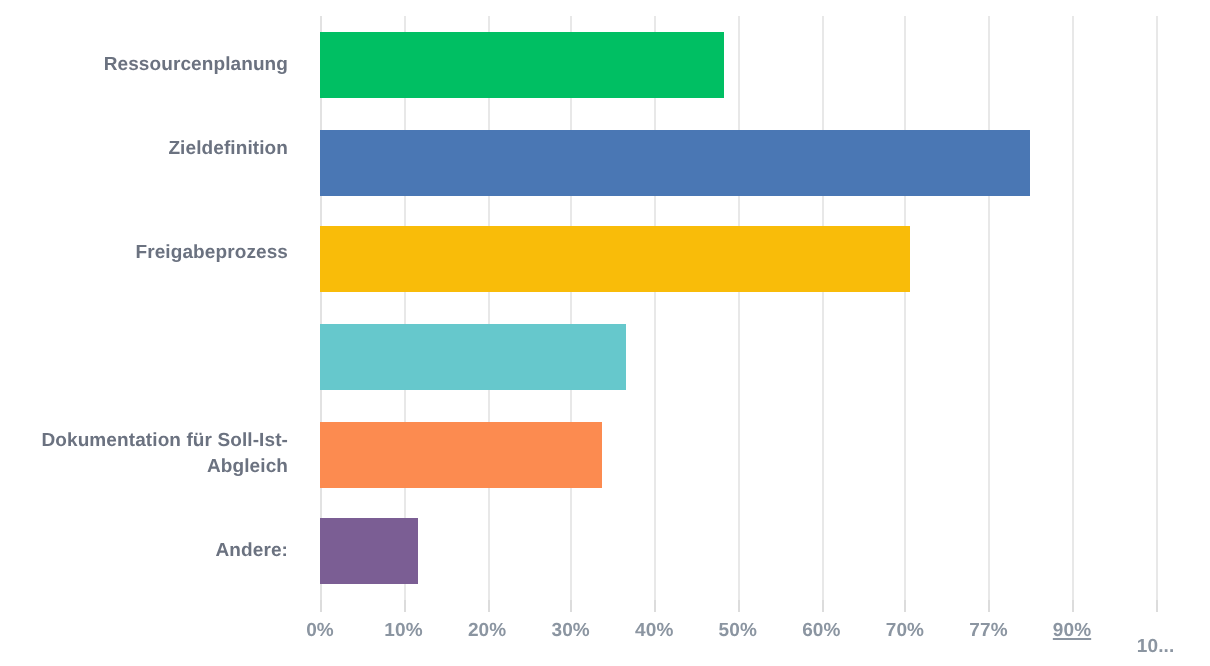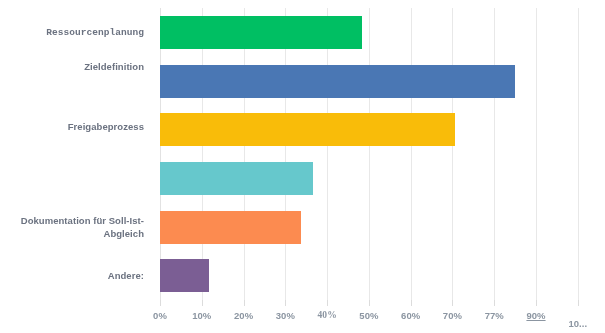--- a/index.html
+++ b/index.html
@@ -121,22 +121,22 @@
     white-space: nowrap;
     letter-spacing: 0.05px;
   }
 </style>
 </head>
 <body>
 
 <div id="chart-root">
 
   <div class="cat-labels">
-    <div class="cat-label" style="top: 7.83333px; font-family: Liberation Mono, monospace;">Ressourcenplanung</div>
-    <div class="cat-label" style="top: 42px;">Zieldefinition</div>
+    <div class="cat-label" style="top: 7.83333px;">Ressourcenplanung</div>
+    <div class="cat-label" style="top: 50px;">Zieldefinition</div>
     <div class="cat-label" style="top: 102px;">Freigabeprozess</div>
     <div class="cat-label" style="top: 202.5px;">Dokumentation für Soll-Ist-Abgleich</div>
     <div class="cat-label" style="top: 251.167px; text-align: center;">Andere:</div>
   </div>
 
   <div class="plot-area">
     <div class="gridlines">
         <div class="gridline zero" style="left: 0px;"></div>
         <div class="gridline" style="left: 41.7795px;"></div>
         <div class="gridline" style="left: 83.559px;"></div>
@@ -174,21 +174,21 @@
   <div class="x-axis">
       <div class="tick-mark" style="left: 0px;"></div>
       <div class="tick-label" style="left: 0px;">0%</div>
       <div class="tick-mark" style="left: 41.7795px;"></div>
       <div class="tick-label" style="left: 41.7795px;">10%</div>
       <div class="tick-mark" style="left: 83.559px;"></div>
       <div class="tick-label" style="left: 83.559px;">20%</div>
       <div class="tick-mark" style="left: 125.338px;"></div>
       <div class="tick-label" style="left: 125.338px;">30%</div>
       <div class="tick-mark" style="left: 167.118px;"></div>
-      <div class="tick-label" style="left: 167.118px; font-family: Liberation Serif, serif;">40%</div>
+      <div class="tick-label" style="left: 167.118px;">40%</div>
       <div class="tick-mark" style="left: 208.897px;"></div>
       <div class="tick-label" style="left: 208.897px;">50%</div>
       <div class="tick-mark" style="left: 250.677px;"></div>
       <div class="tick-label" style="left: 250.677px;">60%</div>
       <div class="tick-mark" style="left: 292.456px;"></div>
       <div class="tick-label" style="left: 292.456px;">70%</div>
       <div class="tick-mark" style="left: 334.236px;"></div>
       <div class="tick-label" style="left: 334.236px;">77%</div>
       <div class="tick-mark" style="left: 376.015px;"></div>
       <div class="tick-label" style="left: 376.015px; text-decoration: underline;">90%</div>

